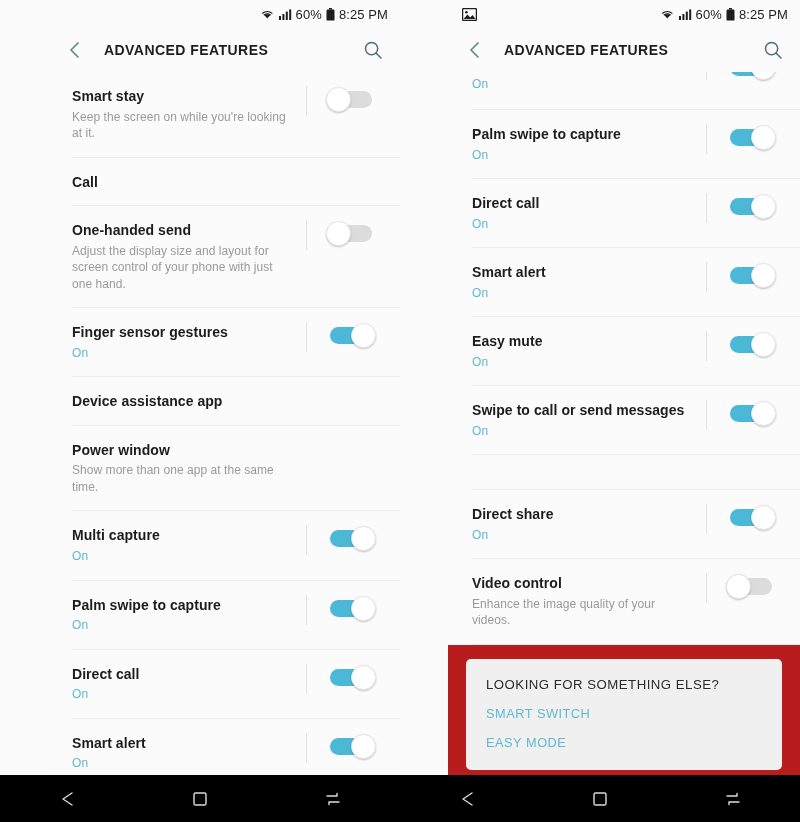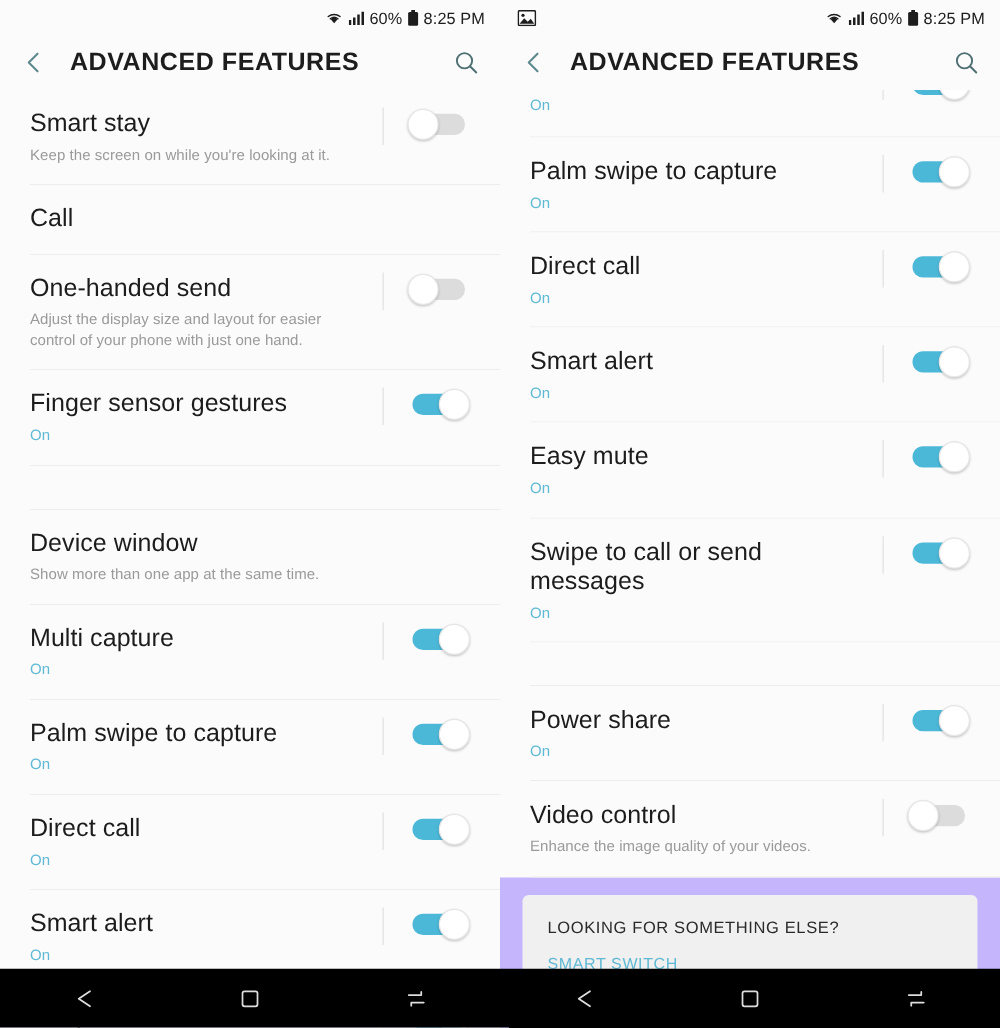--- a/index.html
+++ b/index.html
@@ -3,56 +3,56 @@
 <meta charset="utf-8">
 <style>
   html,body{margin:0;padding:0;}
   body{
     width:800px;height:822px;
     background:#fafafa;
     font-family:"Liberation Sans","DejaVu Sans",sans-serif;
     overflow:hidden;
   }
   .screen{position:relative;width:800px;height:822px;display:flex;}
-  .panel{position:relative;width:400px;height:822px;background:#c4b5fd;overflow:hidden;}
+  .panel{position:relative;width:400px;height:822px;background:#b91c1c;overflow:hidden;margin-left:48px;}
 
   
   .statusbar{
     height:28px;display:flex;align-items:center;
     padding:0 12px 0 14px;background:#fbfbfb;
     font-size:13px;color:#1d1d1d;
   }
   .sb-left{display:flex;align-items:center;gap:6px;flex:1;}
   .sb-right{display:flex;align-items:center;gap:4px;}
   .sb-text{font-size:13px;color:#1d1d1d;letter-spacing:.1px;}
   .ico{display:inline-block;line-height:0;}
 
   
   .appbar{
     height:44px;display:flex;align-items:center;
     padding:0 14px 0 16px;background:#fbfbfb;
   }
   .appbar .title{
-    flex:1;font-size:20px;font-weight:bold;color:#1d1d1d;
+    flex:1;font-size:14px;font-weight:bold;color:#1d1d1d;
     letter-spacing:.45px;margin-left:18px;
   }
   .chev-back{width:22px;height:22px;display:flex;align-items:center;justify-content:center;}
   .search-btn{width:26px;height:26px;display:flex;align-items:center;justify-content:center;}
 
   
   .list{background:#fbfbfb;position:relative;}
   .row{
     position:relative;display:flex;align-items:flex-start;
     padding:16px 16px 15px 24px;background:#fbfbfb;
   }
   .row.clipped-top{padding-top:0;height:22px;overflow:hidden;align-items:flex-start;}
   .row .texts{flex:1;min-width:0;padding-right:10px;}
   .row .ttl{
-    font-size:20px;color:#1c1c1c;line-height:1.18;
-    font-weight:normal;letter-spacing:.05px;
+    font-size:14px;color:#1c1c1c;line-height:1.18;
+    font-weight:bold;letter-spacing:.05px;
   }
   .row .sub{
     font-size:12px;color:#9a9a9a;line-height:1.38;margin-top:4px;letter-spacing:.05px;
   }
   .row .sub.on{color:#5fb9d4;}
   .sep{height:1px;background:#ededed;margin-left:24px;margin-right:0;}
 
   
   .tgl-wrap{
     width:86px;display:flex;align-items:center;justify-content:flex-end;
@@ -160,21 +160,21 @@
         <div class="row">
           <div class="texts">
             <div class="ttl">Call</div>
           </div>
           <div class="tgl-wrap"></div>
         </div>
         <div class="sep"></div>
         <div class="row">
           <div class="texts">
             <div class="ttl">One-handed send</div>
-            <div class="sub">Adjust the display size and layout for easier control of your phone with just one hand.</div>
+            <div class="sub">Adjust the display size and layout for screen control of your phone with just one hand.</div>
           </div>
           <div class="tgl-wrap">
             <span class="tgl-divider"></span>
             <span class="tgl off">
               <span class="knob"></span>
             </span>
           </div>
         </div>
         <div class="sep"></div>
         <div class="row">
@@ -184,26 +184,29 @@
           </div>
           <div class="tgl-wrap">
             <span class="tgl-divider"></span>
             <span class="tgl on">
               <span class="knob"></span>
             </span>
           </div>
         </div>
         <div class="sep"></div>
         <div class="row">
+          <div class="texts">
+            <div class="ttl">Device assistance app</div>
+          </div>
           <div class="tgl-wrap"></div>
         </div>
         <div class="sep"></div>
         <div class="row">
           <div class="texts">
-            <div class="ttl">Device window</div>
+            <div class="ttl">Power window</div>
             <div class="sub">Show more than one app at the same time.</div>
           </div>
           <div class="tgl-wrap"></div>
         </div>
         <div class="sep"></div>
         <div class="row">
           <div class="texts">
             <div class="ttl">Multi capture</div>
             <div class="sub on">On</div>
           </div>
@@ -399,21 +402,21 @@
             </span>
           </div>
         </div>
         <div class="sep"></div>
         <div class="row">
           <div class="tgl-wrap"></div>
         </div>
         <div class="sep"></div>
         <div class="row">
           <div class="texts">
-            <div class="ttl">Power share</div>
+            <div class="ttl">Direct share</div>
             <div class="sub on">On</div>
           </div>
           <div class="tgl-wrap">
             <span class="tgl-divider"></span>
             <span class="tgl on">
               <span class="knob"></span>
             </span>
           </div>
         </div>
         <div class="sep"></div>

